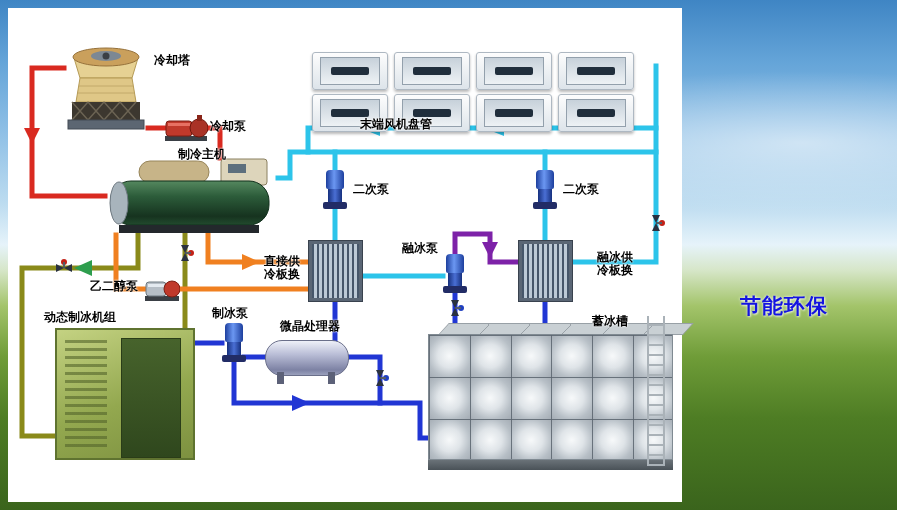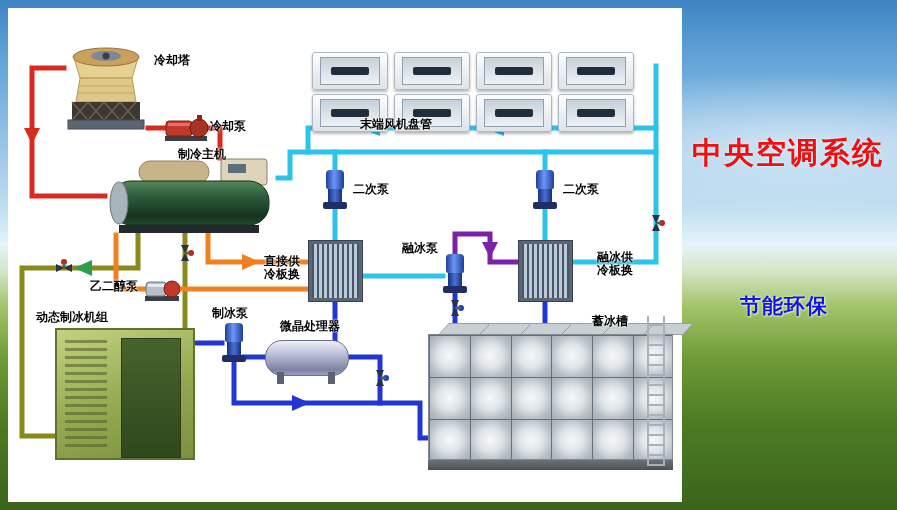--- a/index.html
+++ b/index.html
@@ -296,20 +296,19 @@
     <div class="lbl" style="left:345px;top:175px">二次泵</div>
     <div class="lbl" style="left:555px;top:175px">二次泵</div>
     <div class="lbl" style="left:394px;top:234px">融冰泵</div>
     <div class="lbl" style="left:256px;top:247px">直接供
 冷板换</div>
     <div class="lbl" style="left:589px;top:243px">融冰供
 冷板换</div>
     <div class="lbl" style="left:82px;top:272px">乙二醇泵</div>
     <div class="lbl" style="left:204px;top:299px">制冰泵</div>
     <div class="lbl" style="left:272px;top:312px">微晶处理器</div>
-    <div class="lbl" style="left:28px;top:303px">动态制冰机组</div>
+    <div class="lbl" style="left:36px;top:303px">动态制冰机组</div>
     <div class="lbl" style="left:584px;top:307px">蓄冰槽</div>
   </div>
 
-  <div class="side-title" style="color: rgb(238, 16, 16);">中央空调系统</div>
   <div class="feature" style="top: 276px; color: rgb(20, 20, 224); margin-top: 16px;">节能环保</div>
 
 </div>
 
 </body></html>

